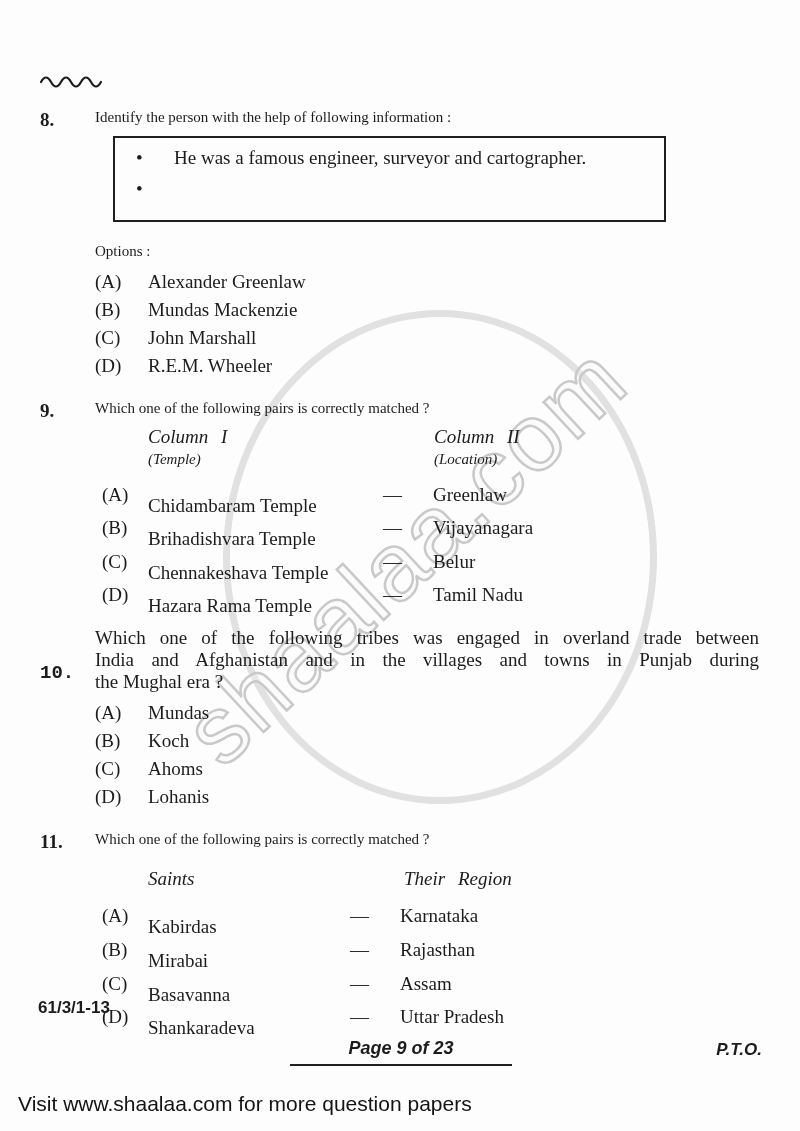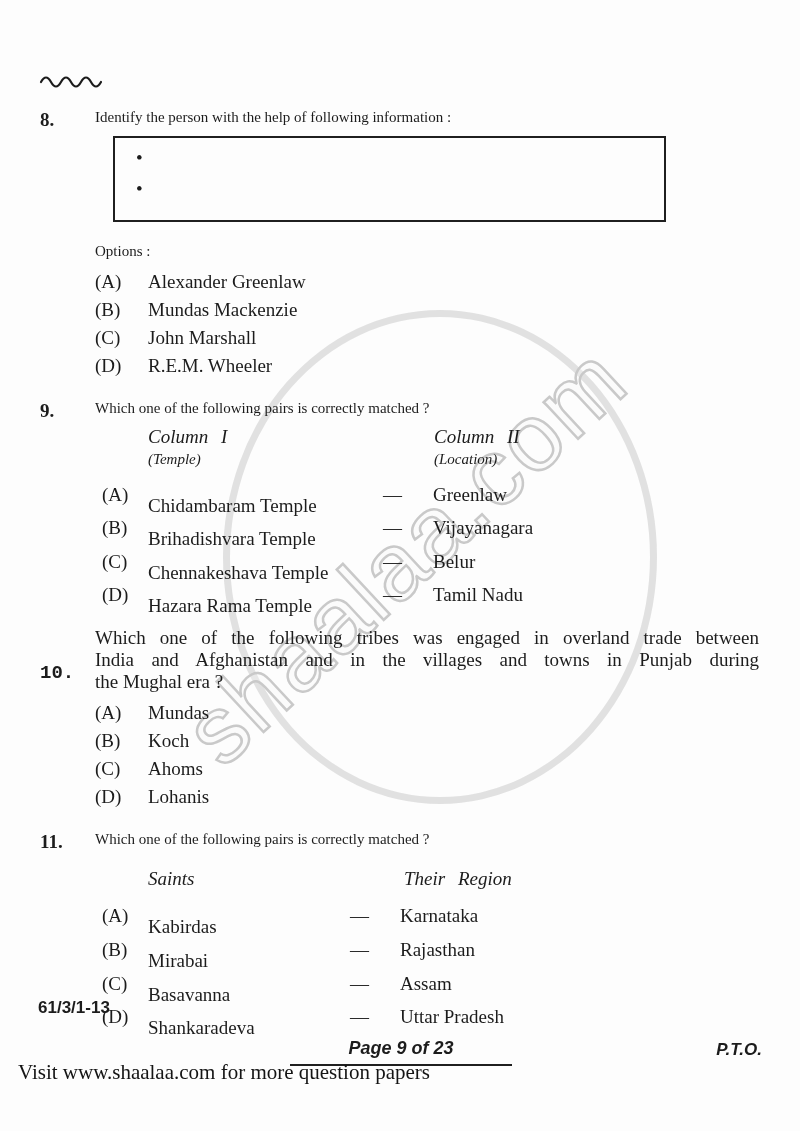--- a/index.html
+++ b/index.html
@@ -70,20 +70,21 @@
     <svg class="abs" style="left:38px;top:70px;" width="70" height="22" viewBox="0 0 70 22">
       <path d="M3,12 Q8,3 13,12 Q18,21 23,12 Q28,3 33,12 Q38,21 43,12 Q48,3 53,12 Q58,21 63,12" fill="none" stroke="#1c1c1c" stroke-width="2.2" stroke-linecap="round"></path>
     </svg>
 
     <div class="abs qnum" style="left:40px;top:109px;">8.</div>
     <div class="abs qtext" style="left:95px;top:109px;">Identify the person with the help of following information :</div>
 
     <div class="info-box">
       <div class="box-line" style="top:9px;">
         <span class="box-bullet">•</span>
+        <span class="box-text">He was a famous engineer, surveyor and cartographer.</span>
       </div>
       <div class="box-line" style="top:40px;">
         <span class="box-bullet">•</span>
       </div>
     </div>
 
     <div class="abs qtext" style="left:95px;top:243px;">Options :</div>
 
     <div class="opt-row" style="top:271px;">
       <span class="opt-label">(A)</span>
@@ -186,16 +187,16 @@
       <span class="m-left">Shankaradeva</span>
       <span class="m-dash">—</span>
       <span class="m-right">Uttar Pradesh</span>
     </div>
 
     <div class="abs foot" style="left:38px;top:998px;font-weight:700;">61/3/1-13</div>
     <div class="abs page-ind" style="left:290px;top:1038px;width:222px;">Page 9 of 23</div>
     <div class="page-rule"></div>
     <div class="abs pto" style="right:38px;top:1040px;">P.T.O.</div>
 
-    <div class="abs promo" style="left:18px;top:1060px;font-family:Liberation Serif, serif;">Visit www.shaalaa.com for more question papers</div>
+    <div class="abs promo" style="left:18px;top:1092px;">Visit www.shaalaa.com for more question papers</div>
 
   </div>
 </div>
 
 </body></html>

